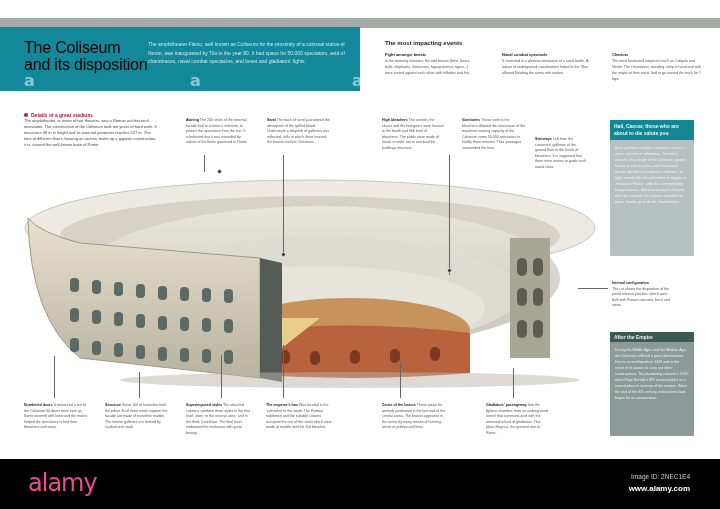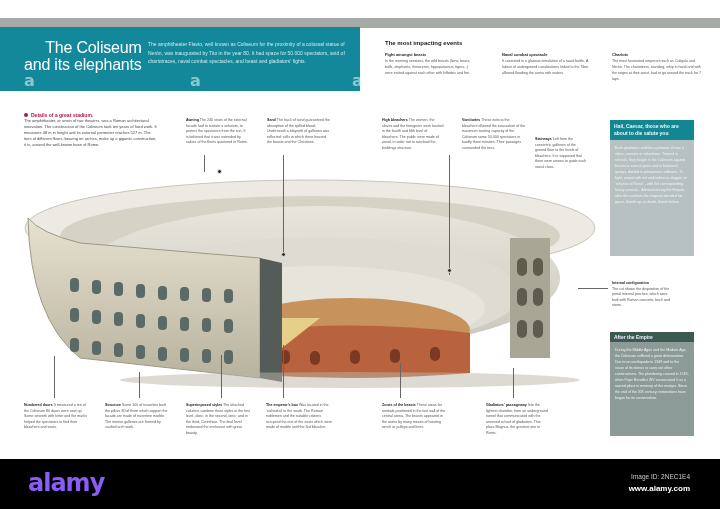--- a/index.html
+++ b/index.html
@@ -1,20 +1,20 @@
 <!DOCTYPE html>
 <html><head>
 <meta charset="utf-8">
 <style>
   * { box-sizing: border-box; margin: 0; padding: 0; }
   html, body { width: 720px; height: 509px; overflow: hidden; background: #ffffff; font-family: "Liberation Sans", sans-serif; }
   .page { position: relative; width: 720px; height: 509px; background: #fff; }
   .topbar { position: absolute; left: 0; top: 18px; width: 720px; height: 10px; background: #a6aaa7; }
   .header { position: absolute; left: 0; top: 27px; width: 360px; height: 64px; background: #12889a; }
-  .title { position: absolute; left: 24px; top: 12px; color: #ffffff; font-size: 16px; line-height: 17px; font-weight: normal; letter-spacing: -0.2px; text-align: right; }
+  .title { position: absolute; left: 24px; top: 12px; color: #000000; font-size: 16px; line-height: 17px; font-weight: normal; letter-spacing: -0.2px; }
   .intro { position: absolute; left: 148px; top: 13px; width: 205px; color: #cfe9ee; font-size: 5px; line-height: 8.5px; }
   .wm { position: absolute; color: rgba(220,240,245,0.6); font-size: 16px; font-weight: bold; font-family: "DejaVu Sans", sans-serif; }
 
   .events { position: absolute; left: 385px; top: 40px; width: 335px; }
   .events h2 { font-size: 6px; font-weight: bold; color: #222; margin-bottom: 5px; }
   .ev { position: absolute; top: 12px; width: 90px; font-size: 3.6px; line-height: 6px; color: #555; }
   .ev b { display: block; color: #222; font-size: 4px; }
 
   .details { position: absolute; left: 24px; top: 112px; width: 135px; font-size: 4px; line-height: 6px; color: #444; }
   .details .hd { color: #b0174a; font-weight: bold; font-size: 5px; display: block; }
@@ -30,34 +30,34 @@
   .box1 { position: absolute; left: 610px; top: 120px; width: 84px; height: 136px; background: #b7c1c1; }
   .box1 .bh { background: #138694; color: #e8f6f8; font-size: 5px; font-weight: bold; padding: 3px 4px; line-height: 7px; }
   .box1 .bb, .box2 .bb { padding: 5px; font-size: 3.6px; line-height: 6px; color: #f3f3f3; }
   .box2 { position: absolute; left: 610px; top: 332px; width: 84px; height: 104px; background: #8c9b97; }
   .box2 .bh { background: #3b5a50; color: #eef; font-size: 5px; font-weight: bold; padding: 2px 4px; }
 
   .internal { position: absolute; left: 612px; top: 281px; width: 62px; font-size: 3.6px; line-height: 5.6px; color: #555; }
   .internal b { color: #222; }
 
   .footer { position: absolute; left: 0; top: 459px; width: 720px; height: 50px; background: #000; }
-  .logo { position: absolute; left: 28px; top: 10px; color: #8b5cf6; font-size: 24px; font-weight: bold; letter-spacing: -1px; font-family: "DejaVu Sans", sans-serif; }
+  .logo { position: absolute; left: 28px; top: 10px; color: #ec4899; font-size: 24px; font-weight: normal; letter-spacing: -1px; font-family: "DejaVu Sans", sans-serif; }
   .imgid { position: absolute; right: 30px; top: 14px; color: #ccc; font-size: 6.5px; text-align: right; }
   .site { position: absolute; right: 30px; top: 25px; color: #fff; font-size: 8px; font-weight: bold; padding-left: 19px; }
 </style>
 </head>
 <body>
 
 <div class="page">
   <div class="topbar"></div>
 
   <div class="header">
     <div class="title">
       <div>The Coliseum</div>
-      <div>and its elephants</div>
+      <div>and its disposition</div>
     </div>
     <div class="intro">The amphitheater Flavio, well known as Coliseum for the proximity of a colossal statue of Nerón, was inaugurated by Tito in the year 80. It had space for 50.000 spectators, avid of chariotraces, naval combat spectacles, and beast and gladiators' fights.</div>
     <div class="wm" style="left:24px;top:44px;">a</div>
     <div class="wm" style="left:190px;top:44px;">a</div>
     <div class="wm" style="left:352px;top:44px;">a</div>
   </div>
 
   <div class="events">
     <h2>The most impacting events</h2>
     <div class="ev" style="left:0;">

